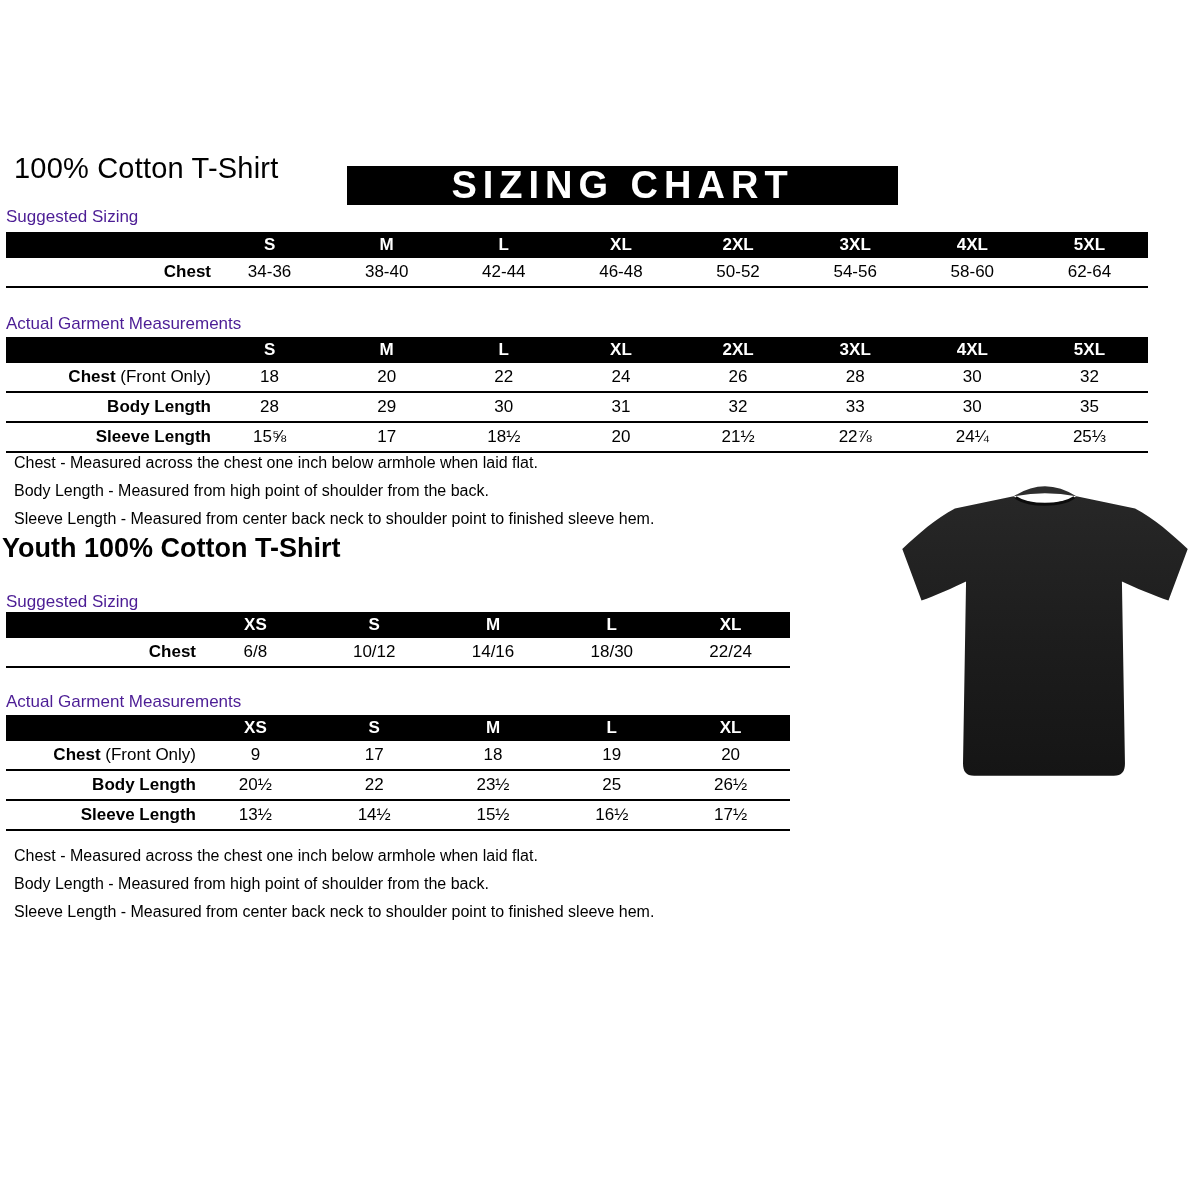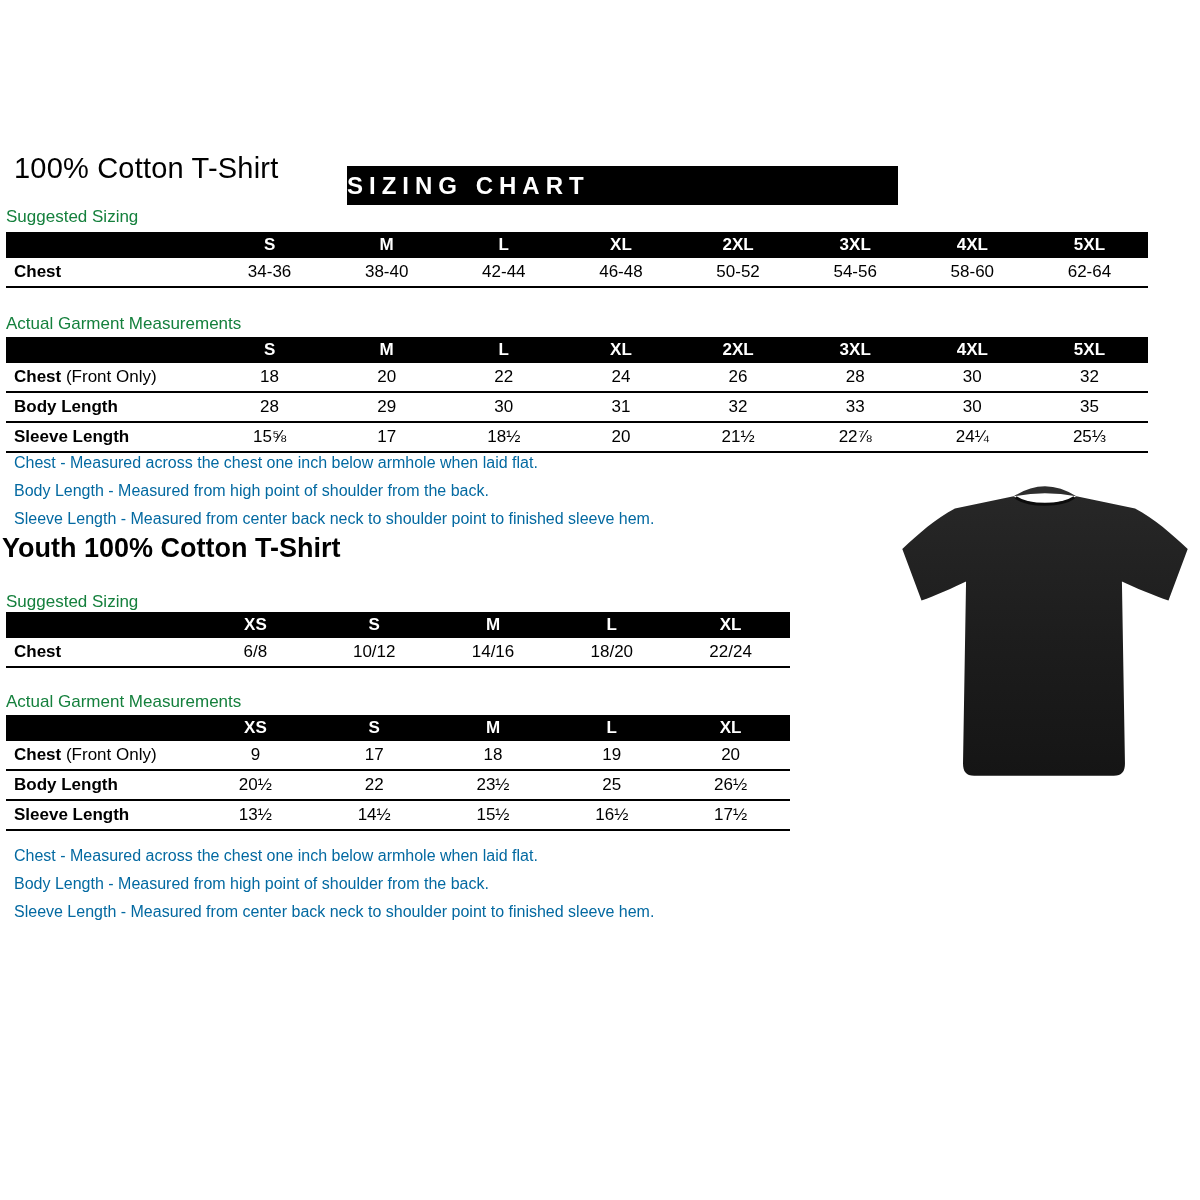--- a/index.html
+++ b/index.html
@@ -4,37 +4,37 @@
 <style>
   html,body { margin:0; padding:0; }
   body {
     width:1200px; height:1200px; background:#ffffff; position:relative;
     font-family:"Liberation Sans", sans-serif; color:#000; overflow:hidden;
   }
   .abs { position:absolute; }
   .title { left:14px; top:152px; font-size:29px; font-weight:400; letter-spacing:.2px; }
   .banner {
     left:347px; top:166px; width:551px; height:39px; background:#000; color:#fff;
-    font-weight:bold; font-size:24px; letter-spacing:6px; text-align:left; line-height:39px;
+    font-weight:bold; font-size:38px; letter-spacing:6px; text-align:center; line-height:39px;
   }
-  .sec-label { font-size:17px; color:#15803d; }
+  .sec-label { font-size:17px; color:#4c1d95; }
   .youth-title { left:2px; top:533px; font-size:27px; font-weight:bold; }
 
   .tbl { position:absolute; }
   .tr { display:flex; align-items:center; width:100%; }
   .th-row { background:#000; color:#fff; height:26px; font-weight:bold; font-size:17px; }
   .data-row { height:28px; border-bottom:2.5px solid #000; font-size:17px; }
   .td { text-align:center; }
   .val { flex:1; }
-  .lab { text-align:left; padding-left:8px; font-weight:bold; box-sizing:border-box; }
+  .lab { text-align:right; padding-left:8px; font-weight:bold; box-sizing:border-box; }
   .tbl-a .lab { width:205px; }
   .tbl-y .lab { width:190px; }
   .sfx { font-weight:normal; }
 
-  .notes { font-size:16px; line-height:28px; color:#0369a1; }
+  .notes { font-size:16px; line-height:28px; color:#000000; }
   .notes div { white-space:nowrap; }
 </style>
 </head>
 <body>
 
 <div class="abs title">100% Cotton T-Shirt</div>
 <div class="abs banner">SIZING CHART</div>
 
 <div class="abs sec-label" style="left:6px; top:207px;">Suggested Sizing</div>
 
@@ -129,21 +129,21 @@
     <div class="td val">S</div>
     <div class="td val">M</div>
     <div class="td val">L</div>
     <div class="td val">XL</div>
   </div>
   <div class="tr data-row">
     <div class="td lab">Chest</div>
     <div class="td val">6/8</div>
     <div class="td val">10/12</div>
     <div class="td val">14/16</div>
-    <div class="td val">18/20</div>
+    <div class="td val">18/30</div>
     <div class="td val">22/24</div>
   </div>
 </div>
 
 <div class="abs sec-label" style="left:6px; top:692px;">Actual Garment Measurements</div>
 
 <div class="tbl tbl-y" style="left:6px; top:715px; width:784px;">
   <div class="tr th-row">
     <div class="td lab"></div>
     <div class="td val">XS</div>

